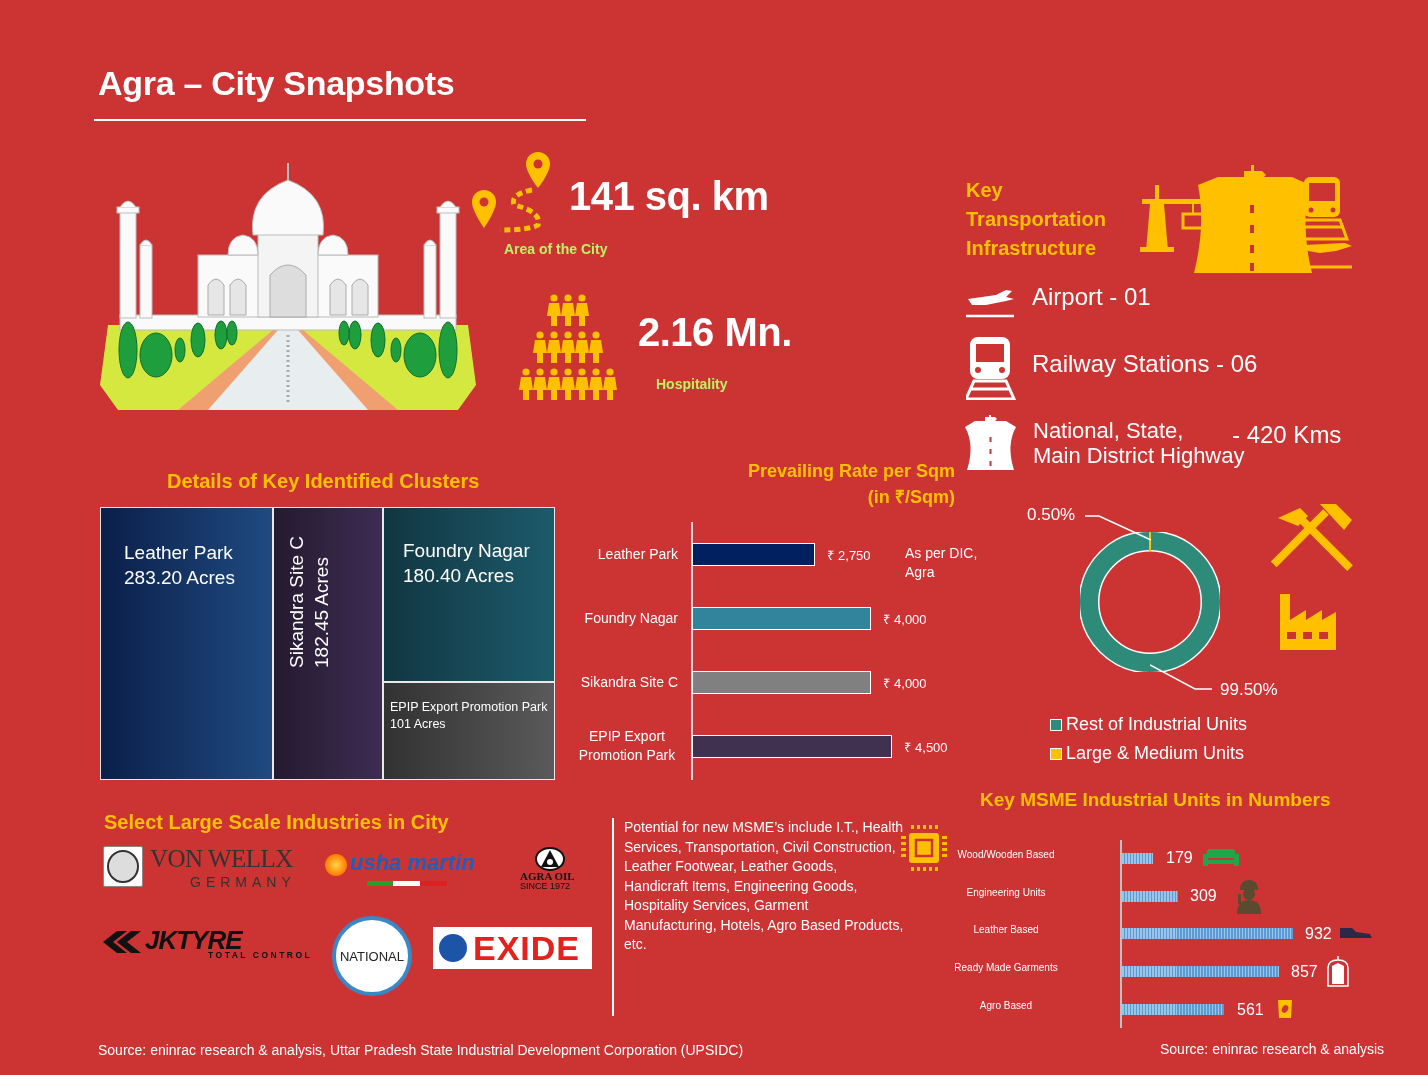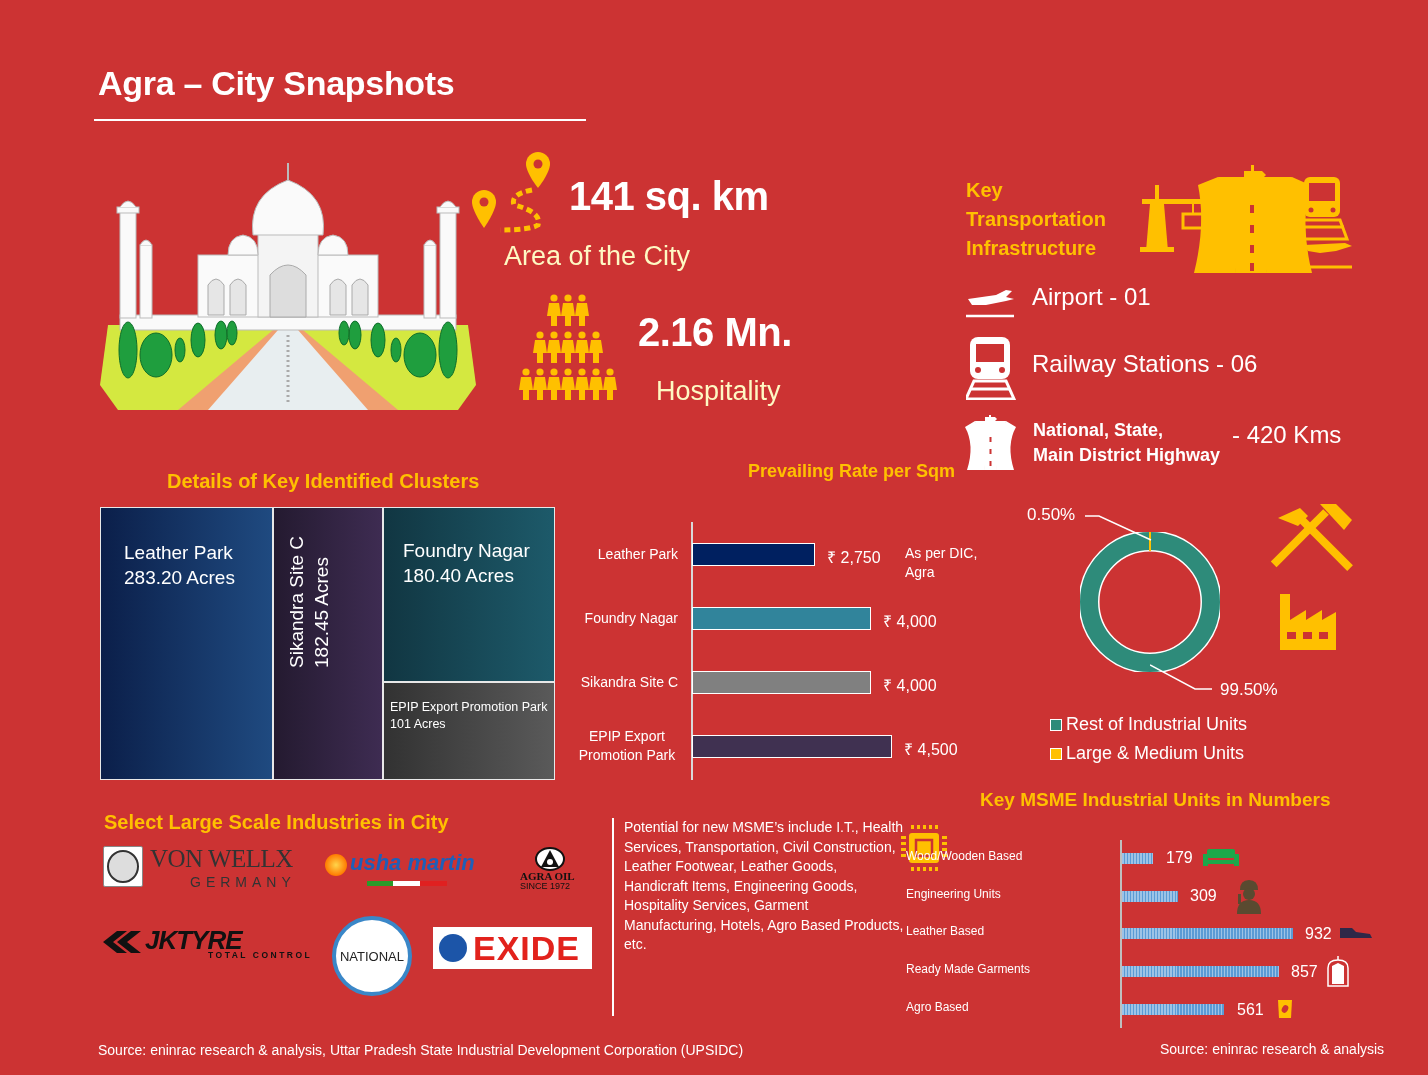--- a/index.html
+++ b/index.html
@@ -6,46 +6,46 @@
   html,body{width:1428px;height:1075px;overflow:hidden}
   body{background:#cc3333;font-family:"Liberation Sans",sans-serif;color:#fff;position:relative}
   .abs{position:absolute}
   .title{left:98px;top:64px;font-size:34px;font-weight:bold;letter-spacing:-0.3px}
   .title-rule{left:94px;top:119px;width:492px;height:2px;background:#fff}
 
   
   .taj{left:98px;top:155px;width:380px;height:255px}
 
   .stat-big{font-size:40px;font-weight:bold;letter-spacing:-0.5px}
-  .stat-label{font-size:27px;font-weight:normal;color:#fef9c3}
+  .stat-label{font-size:14px;font-weight:bold;color:#bef264}
 
   .transport-head{left:966px;top:176px;font-size:20px;font-weight:bold;color:#ffc000;line-height:29px}
   .trans-row{font-size:24px;font-weight:normal}
-  .hwy-lbl{font-size:18px;font-weight:bold;line-height:25px}
+  .hwy-lbl{font-size:22px;font-weight:normal;line-height:25px}
 
   .sec-title{font-size:20px;font-weight:bold;color:#ffc000}
 
   
   .tm{position:absolute;border:1.5px solid #e8e8e8;color:#fff}
   .tm .t{font-size:19px;line-height:25px}
   .tm .s{font-size:12.5px;line-height:17px}
 
   
   .rc-axis{left:691px;top:522px;width:2px;height:258px;background:#d9d9d9}
   .rc-label{font-size:14px;text-align:right;width:120px;line-height:19px}
   .rc-bar{height:23px;border:1.5px solid #fff}
-  .rc-val{font-size:16px}
+  .rc-val{font-size:13px}
 
   
   .legend-item{font-size:18px;display:flex;align-items:center;gap:4px}
   .legend-sw{width:12px;height:12px;border:1px solid #fff}
 
   
   .msme-axis{left:1120px;top:840px;width:2px;height:188px;background:#bfbfbf}
-  .msme-label{font-size:12px;text-align:left;width:200px}
+  .msme-label{font-size:10px;text-align:center;width:200px}
   .msme-bar{height:11px;background:repeating-linear-gradient(90deg,#9dc3e6 0,#9dc3e6 1.5px,#5b9bd5 1.5px,#5b9bd5 3px)}
   .msme-val{font-size:16px}
 
   .potential{left:624px;top:818px;width:280px;font-size:14px;line-height:19.5px}
   .potential-rule{left:612px;top:818px;width:2px;height:198px;background:#fff}
 
   .source{font-size:14px}
 
   .logo{position:absolute}
 </style>
@@ -251,20 +251,21 @@
 </div>
 <div class="tm" style="left:383px;top:682px;width:172px;height:98px;background:linear-gradient(90deg,#323232,#5a5a5a)">
   <div class="s" style="position:absolute;left:6px;top:16px">
     <div>EPIP Export Promotion Park</div>
     <div>101 Acres</div>
   </div>
 </div>
 
 <div class="abs sec-title" style="left:680px;top:458px;width:275px;text-align:right;font-size:18px;line-height:26px">
   <div>Prevailing Rate per Sqm</div>
+  <div>(in ₹/Sqm)</div>
 </div>
 <div class="abs rc-axis"></div>
 
 <div class="abs rc-label" style="left:558px;top:545px">Leather Park</div>
 <div class="abs rc-bar" style="left:692px;top:543px;width:123px;background:#002060"></div>
 <div class="abs rc-val" style="left:827px;top:546px">₹ 2,750</div>
 <div class="abs" style="left:905px;top:544px;font-size:14px;line-height:19px">
   <div>As per DIC,</div>
   <div>Agra</div>
 </div>

